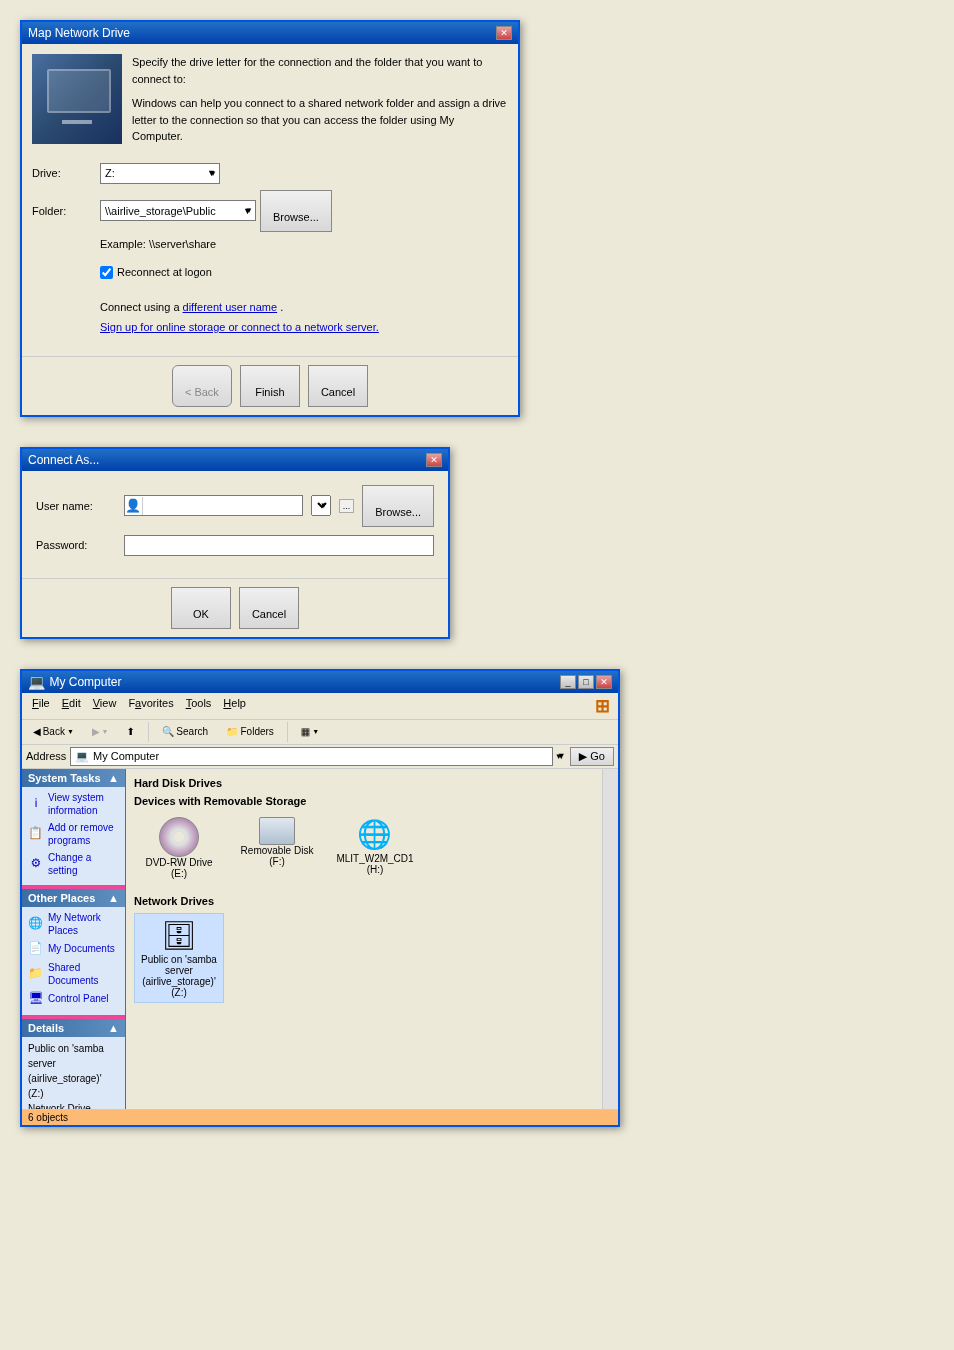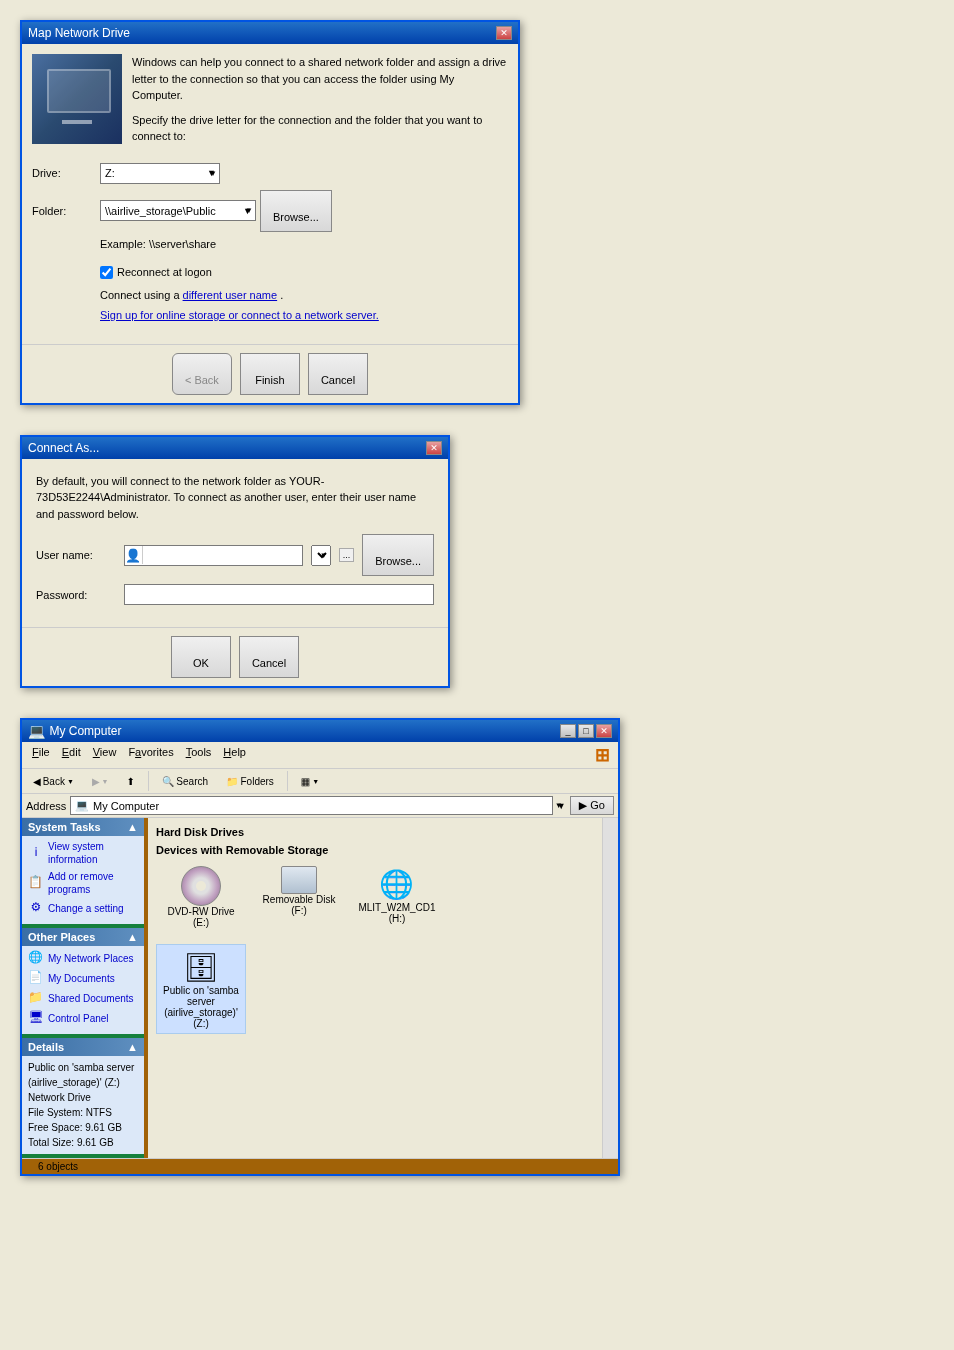--- a/index.html
+++ b/index.html
@@ -192,21 +192,21 @@
       font-size: 11px;
       padding-left: 68px;
       margin-bottom: 16px;
     }
 
     .checkbox-row {
       display: flex;
       align-items: center;
       gap: 4px;
       padding-left: 68px;
-      margin-bottom: 8px;
+      margin-bottom: 20px;
     }
 
     .link-text {
       color: #0000cc;
       text-decoration: underline;
       cursor: pointer;
     }
 
     .link-section {
       padding-left: 68px;
@@ -360,23 +360,23 @@
       cursor: pointer;
       height: 19px;
     }
 
     .explorer-body {
       display: flex;
       height: 340px;
     }
 
     .sidebar-panel {
-      width: 126px;
-      background: #15803d;
-      border-right: 4px solid #a16207;
+      width: 104px;
+      background: #ec4899;
+      border-right: 1px solid #a16207;
       overflow-y: auto;
       flex-shrink: 0;
     }
 
     .sidebar-section {
       margin-bottom: 4px;
     }
 
     .sidebar-section-header {
       background: linear-gradient(to right, #3a6ea5, #6090c0);
@@ -506,23 +506,23 @@
       width: 40px;
       height: 36px;
       display: flex;
       align-items: center;
       justify-content: center;
       font-size: 28px;
     }
 
     .status-bar {
       border-top: 1px solid #ccc;
-      padding: 2px 16px;
+      padding: 2px 6px;
       font-size: 10px;
-      background: #a16207;
+      background: #fdba74;
       display: flex;
       gap: 20px;
     }
 
     .scrollbar-stub {
       width: 16px;
       background: #e0e0e0;
       border-left: 1px solid #ccc;
       flex-shrink: 0;
     }
@@ -544,22 +544,22 @@
       <span>Map Network Drive</span>
     </div>
     <div class="window-controls">
       <div class="win-btn win-btn-close">✕</div>
     </div>
   </div>
 
   <div class="map-drive-content">
     <div class="map-drive-icon"></div>
     <div class="map-drive-text">
+      <p>Specify the drive letter for the connection and the folder that you want to connect to:</p>
       <p>Windows can help you connect to a shared network folder and assign a drive letter to the connection so that you can access the folder using My Computer.</p>
-      <p>Specify the drive letter for the connection and the folder that you want to connect to:</p>
     </div>
   </div>
 
   <div class="map-drive-form">
     <div class="form-row">
       <span class="form-label">Drive:</span>
       <div class="form-control-group">
         <div class="select-wrapper">
           <input class="input-field drive-select" type="text" style="width: 120px;" value="Z:">
           <span style="position:absolute;right:4px;font-size:9px;">▼</span>
@@ -607,21 +607,20 @@
   <div class="window-titlebar">
     <div class="window-title">
       <span>Connect As...</span>
     </div>
     <div class="window-controls">
       <div class="win-btn win-btn-close">✕</div>
     </div>
   </div>
 
   <div class="connect-as-content">
-    <p>By default, you will connect to the network folder as YOUR-73D53E2244\Administrator. To connect as another user, enter their user name and password below.</p>
 
     <div class="user-input-row">
       <span class="user-label">User name:</span>
       <div class="user-icon-input">
         <div class="user-icon">👤</div>
         <input class="user-text-input" type="text" style="">
       </div>
       <div class="select-wrapper">
         <select style="width:20px;height:21px;font-size:9px;"></select>
       </div>
@@ -786,20 +785,21 @@
         <div class="drive-item">
           <div class="removable-icon"></div>
           <span class="drive-label">Removable Disk (F:)</span>
         </div>
         <div class="drive-item">
           <div class="network-icon">🌐</div>
           <span class="drive-label">MLIT_W2M_CD1 (H:)</span>
         </div>
       </div>
 
+      <div class="section-title">Network Drives</div>
       <div class="drives-grid">
         <div class="drive-item" style="background:#cce0ff;border:1px solid #aaccee;">
           <div style="width:40px;height:36px;display:flex;align-items:center;justify-content:center;">
             <span style="font-size:28px;">🗄</span>
           </div>
           <span class="drive-label">Public on 'samba server (airlive_storage)' (Z:)</span>
         </div>
       </div>
     </div>
 

